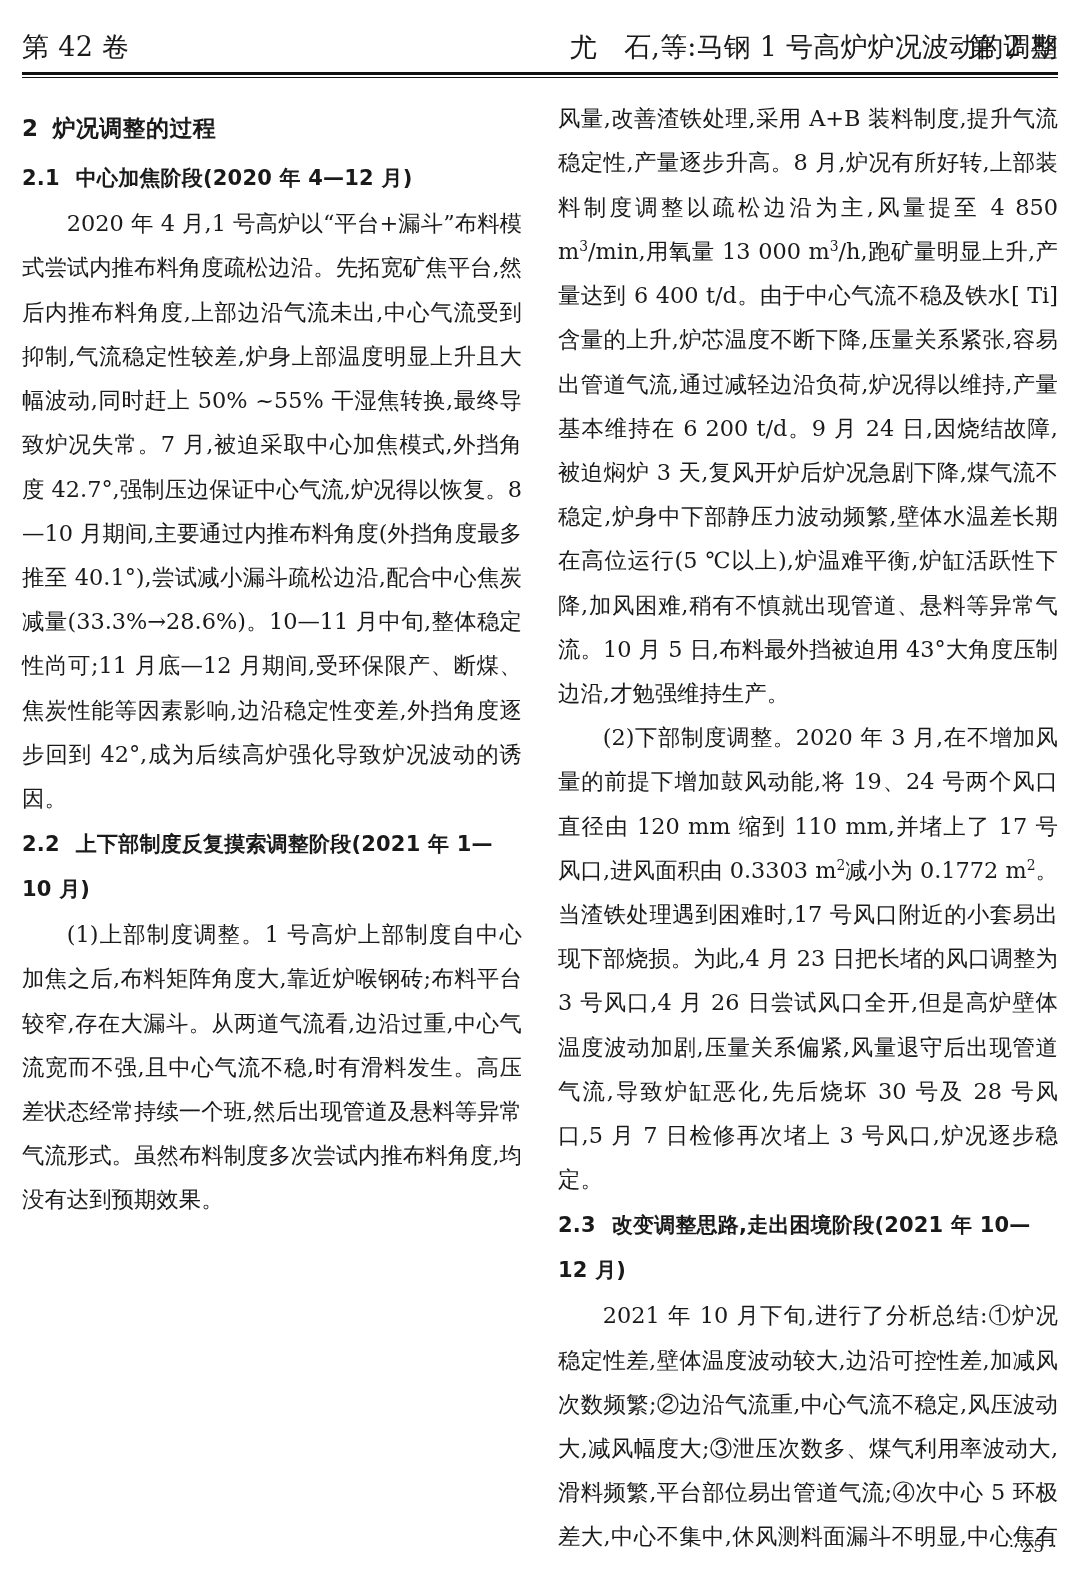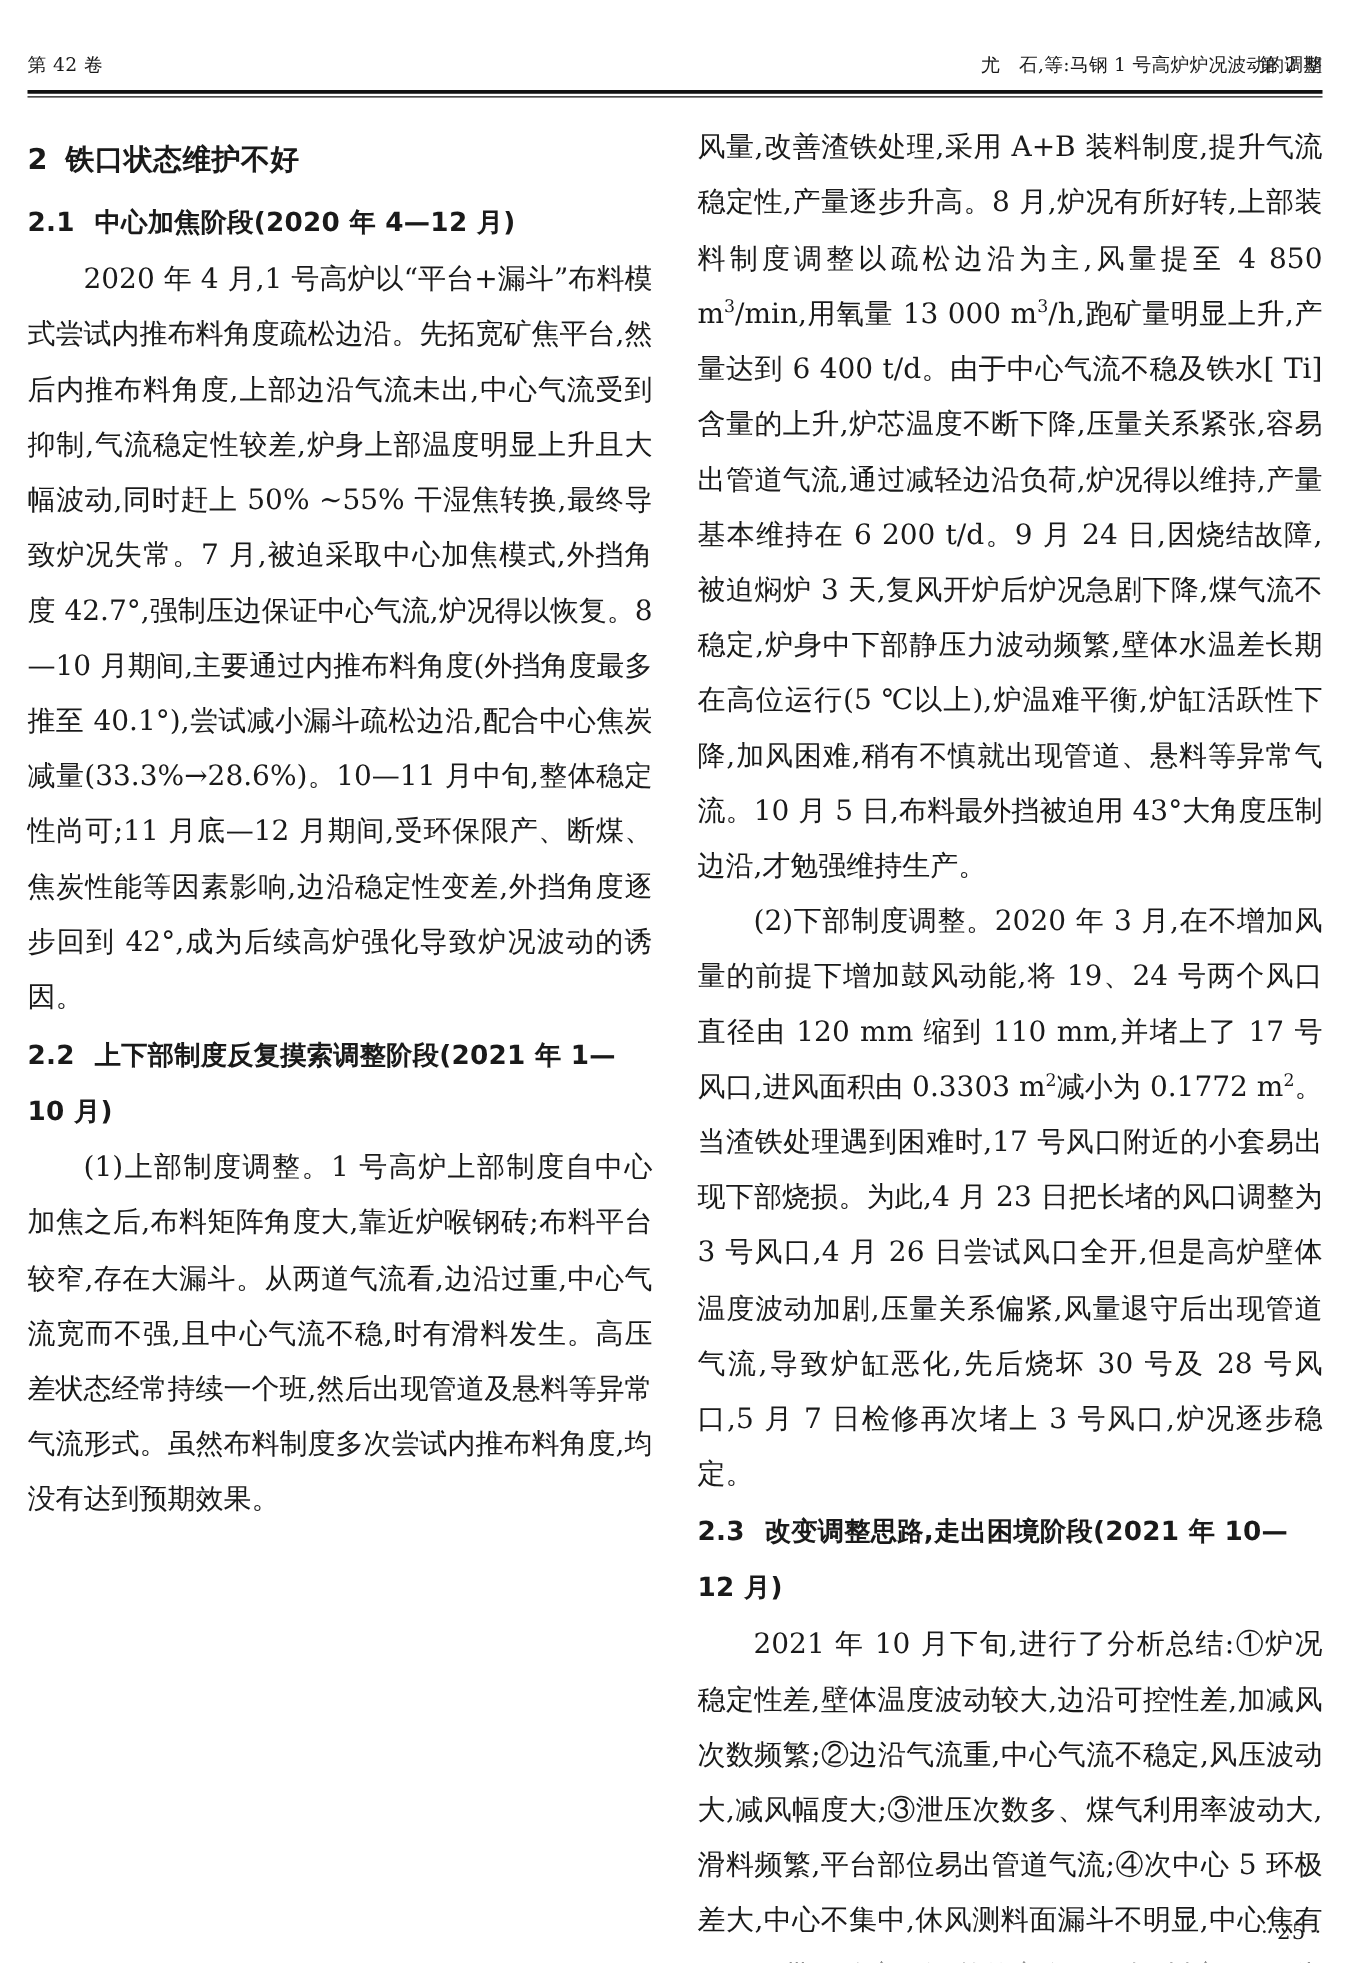--- a/index.html
+++ b/index.html
@@ -25,21 +25,21 @@
     padding: 0 22px;
   }
 
   
   .runhead {
     position: relative;
     height: 60px;
     display: flex;
     align-items: flex-end;
     justify-content: space-between;
-    font-size: 15px;
+    font-size: 27px;
     line-height: 1;
     padding-bottom: 12px;
     letter-spacing: .3px;
   }
   .runhead .left, .runhead .right { white-space: nowrap; }
   .runhead .center {
     position: absolute;
     left: 0; right: 0;
     bottom: 12px;
     text-align: right;
@@ -126,21 +126,21 @@
   <div class="rule-wrap">
     <div class="rule-thick"></div>
     <div class="rule-thin"></div>
   </div>
 
   <div class="columns">
 
     <div class="col">
 
 
-      <h2 class="sec"><span class="num">2</span><span>铁口状态维护不好</span></h2>
+      <h2 class="sec"><span class="num">2</span><span>炉况调整的过程</span></h2>
 
       <h3 class="subsec"><span class="num">2.1</span><span>中心加焦阶段(2020 年 4—12 月)</span></h3>
 
       <p class="para indent">2020 年 4 月,1 号高炉以“平台+漏斗”布料模式尝试内推布料角度疏松边沿。先拓宽矿焦平台,然后内推布料角度,上部边沿气流未出,中心气流受到抑制,气流稳定性较差,炉身上部温度明显上升且大幅波动,同时赶上 50% ~55% 干湿焦转换,最终导致炉况失常。7 月,被迫采取中心加焦模式,外挡角度 42.7°,强制压边保证中心气流,炉况得以恢复。8—10 月期间,主要通过内推布料角度(外挡角度最多推至 40.1°),尝试减小漏斗疏松边沿,配合中心焦炭减量(33.3%→28.6%)。10—11 月中旬,整体稳定性尚可;11 月底—12 月期间,受环保限产、断煤、焦炭性能等因素影响,边沿稳定性变差,外挡角度逐步回到 42°,成为后续高炉强化导致炉况波动的诱因。</p>
 
       <h3 class="subsec"><span class="num">2.2</span><span>上下部制度反复摸索调整阶段(2021 年 1—10 月)</span></h3>
 
       <p class="para indent">(1)上部制度调整。1 号高炉上部制度自中心加焦之后,布料矩阵角度大,靠近炉喉钢砖;布料平台较窄,存在大漏斗。从两道气流看,边沿过重,中心气流宽而不强,且中心气流不稳,时有滑料发生。高压差状态经常持续一个班,然后出现管道及悬料等异常气流形式。虽然布料制度多次尝试内推布料角度,均没有达到预期效果。</p>
 
     </div>

